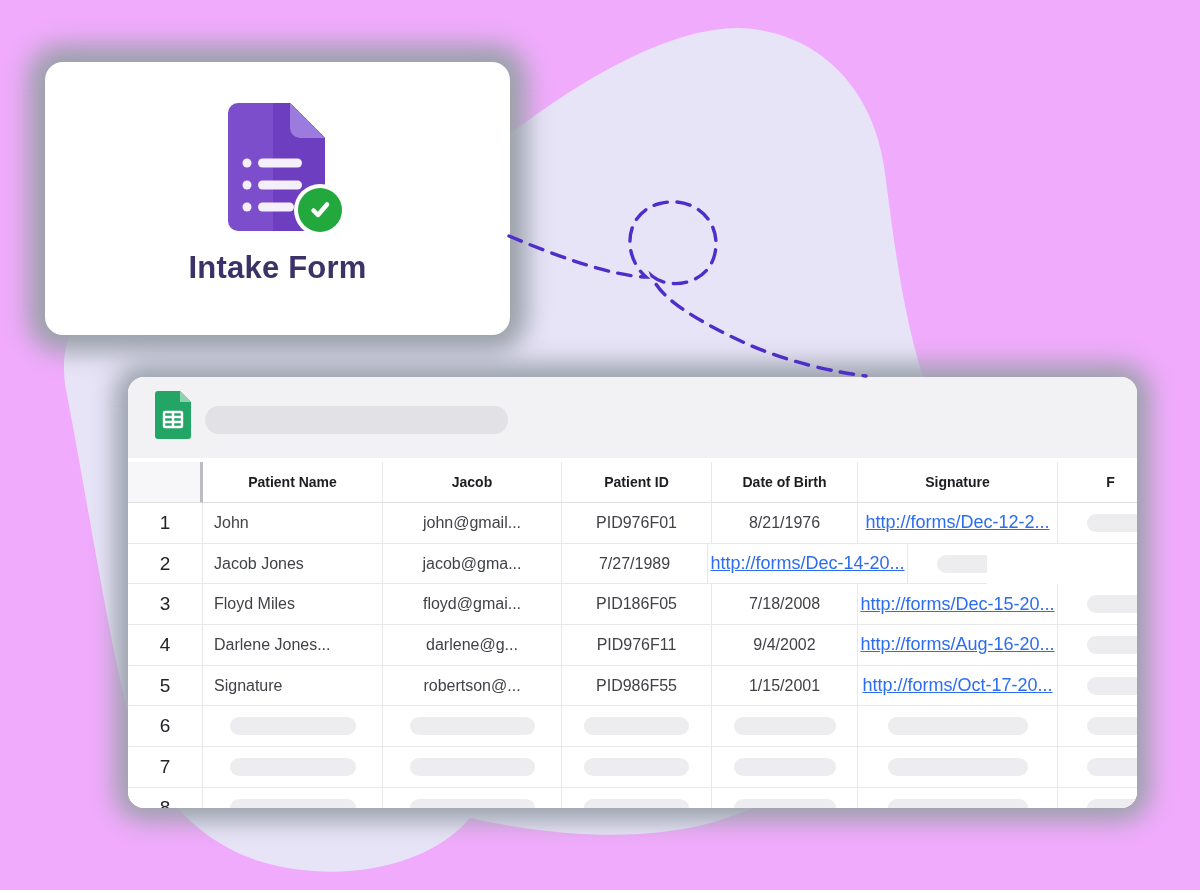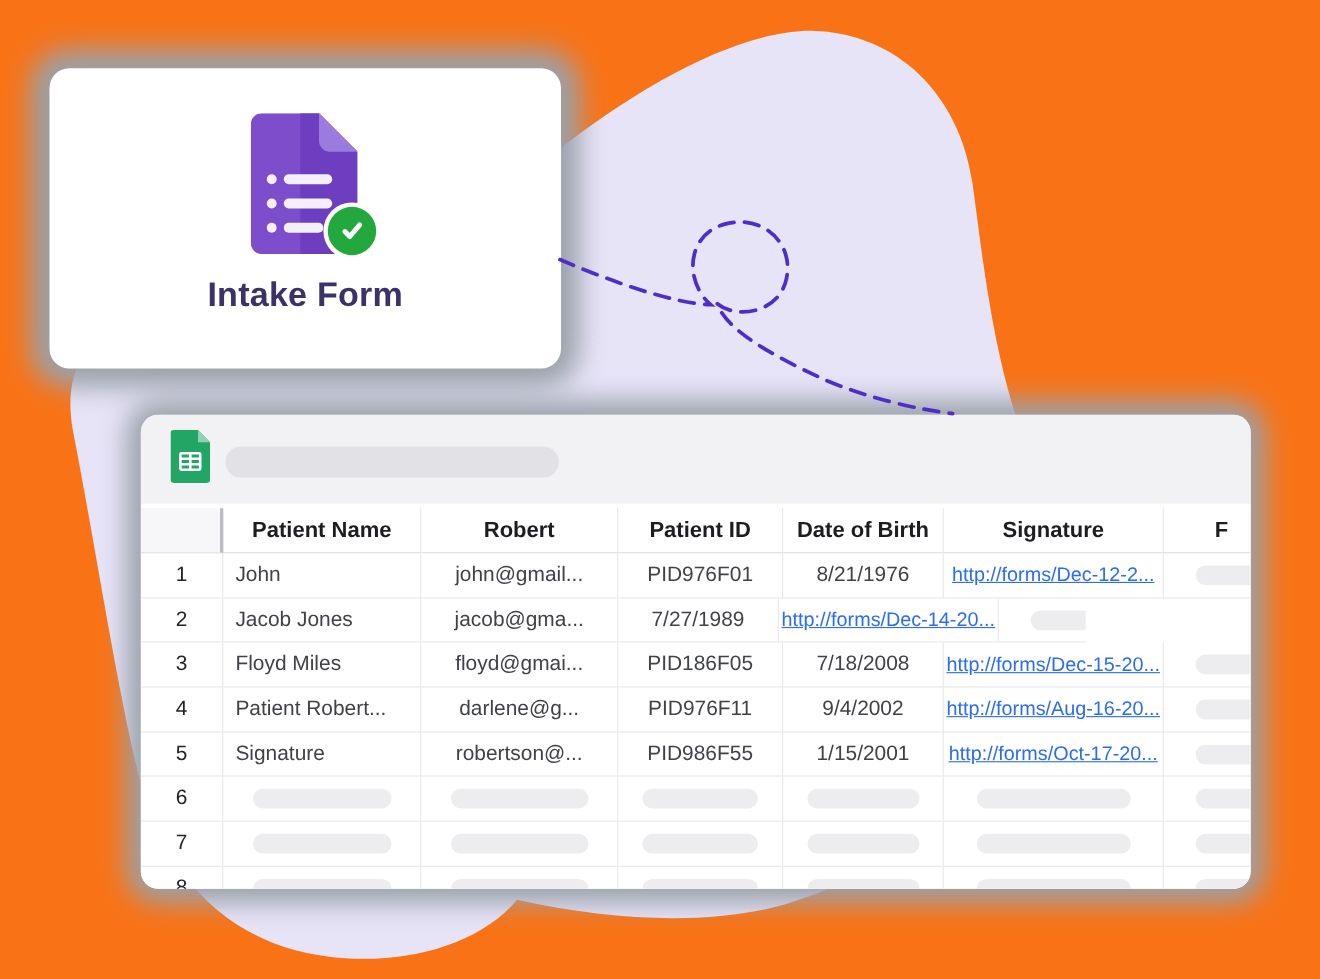--- a/index.html
+++ b/index.html
@@ -1,17 +1,17 @@
 <!DOCTYPE html>
 <html><head>
 <meta charset="utf-8">
 <style>
   html,body{margin:0;padding:0;background:#fff;}
   *{box-sizing:border-box;}
-  .stage{position:relative;width:1200px;height:890px;background:#f97316;overflow:hidden;
+  .stage{position:relative;width:1200px;height:890px;background:#f0abfc;overflow:hidden;
          font-family:"Liberation Sans",sans-serif;}
   .layer{position:absolute;inset:0;pointer-events:none;}
 
   
   .form-wrap{position:absolute;left:45px;top:62px;width:465px;height:273px;z-index:3;}
   .halo{position:absolute;background:#9aa1aa;filter:blur(12px);}
   .form-halo{inset:-17px;border-radius:34px;}
   .card{position:absolute;inset:0;background:#ffffff;border-radius:18px;}
   .forms-icon{position:absolute;left:183px;top:41px;width:97px;height:128px;}
   .badge{position:absolute;left:249px;top:122px;width:52px;height:52px;border-radius:50%;
@@ -31,25 +31,25 @@
          background:#e2e1e5;}
   .tablearea{position:absolute;left:0;top:81px;right:0;bottom:0;background:#ffffff;padding-top:4px;}
   .row{display:flex;}
   .hrow{height:41px;}
   .drow{height:40.7px;}
   .td{display:flex;align-items:center;justify-content:center;
       border-right:1px solid #e8e8eb;border-bottom:1px solid #e8e8eb;overflow:hidden;position:relative;}
   .td:last-child{border-right:none;}
   .c0{width:75px;}.c1{width:180px;}.c2{width:179px;}.c3{width:150px;}
   .c4{width:146px;}.c5{width:200px;text-align:right;}.c6{width:79px;}
-  .hrow .td{font-size:20px;font-weight:700;color:#1d1d21;border-bottom:1px solid #dfdfe3;}
+  .hrow .td{font-size:14px;font-weight:700;color:#1d1d21;border-bottom:1px solid #dfdfe3;}
   .corner{background:#f7f6f8;border-right:3px solid #bcbcc2;border-bottom:3px solid #bcbcc2;}
   .hF{font-weight:400;font-size:20px;color:#2b2b30;padding-left:26px;}
   .rownum{font-size:19px;color:#222327;}
-  .cell-text{font-size:19px;color:#404247;}
+  .cell-text{font-size:16px;color:#404247;}
   .name{justify-content:flex-start;padding-left:11px;}
   .siglink{font-size:18px;color:#2b6cf0;text-decoration:underline;pointer-events:auto;cursor:pointer;}
   .ph{height:18px;border-radius:9px;background:#ededef;margin:auto;}
   .ph1{width:126px;}.ph2{width:125px;}.ph3{width:105px;}.ph4{width:102px;}.ph5{width:140px;}
   .phf{position:absolute;left:29px;top:50%;transform:translateY(-50%);
        width:58px;height:18px;border-radius:9px;background:#ededef;}
 </style>
 </head>
 <body>
 
@@ -110,21 +110,21 @@
           </g>
         </svg>
         <div class="title-pill"></div>
       </div>
 
       <div class="tablearea">
 
         <div class="row hrow">
           <div class="td c0 corner"></div>
           <div class="td c1">Patient Name</div>
-          <div class="td c2">Robert</div>
+          <div class="td c2">Jacob</div>
           <div class="td c3">Patient ID</div>
           <div class="td c4">Date of Birth</div>
           <div class="td c5">Signature</div>
           <div class="td c6 hF">F</div>
         </div>
 
         <div class="row drow">
           <div class="td c0 rownum">1</div>
           <div class="td c1 cell-text name">John</div>
           <div class="td c2 cell-text">john@gmail...</div>
@@ -157,21 +157,21 @@
           <div class="td c4 cell-text">7/18/2008</div>
           <div class="td c5">
               <a class="siglink">http://forms/Dec-15-20...</a>
             </div>
           <div class="td c6">
               <div class="phf"></div>
             </div>
         </div>
         <div class="row drow">
           <div class="td c0 rownum">4</div>
-          <div class="td c1 cell-text name">Patient Robert...</div>
+          <div class="td c1 cell-text name">Darlene Jones...</div>
           <div class="td c2 cell-text">darlene@g...</div>
           <div class="td c3 cell-text">PID976F11</div>
           <div class="td c4 cell-text">9/4/2002</div>
           <div class="td c5">
               <a class="siglink">http://forms/Aug-16-20...</a>
             </div>
           <div class="td c6">
               <div class="phf"></div>
             </div>
         </div>

